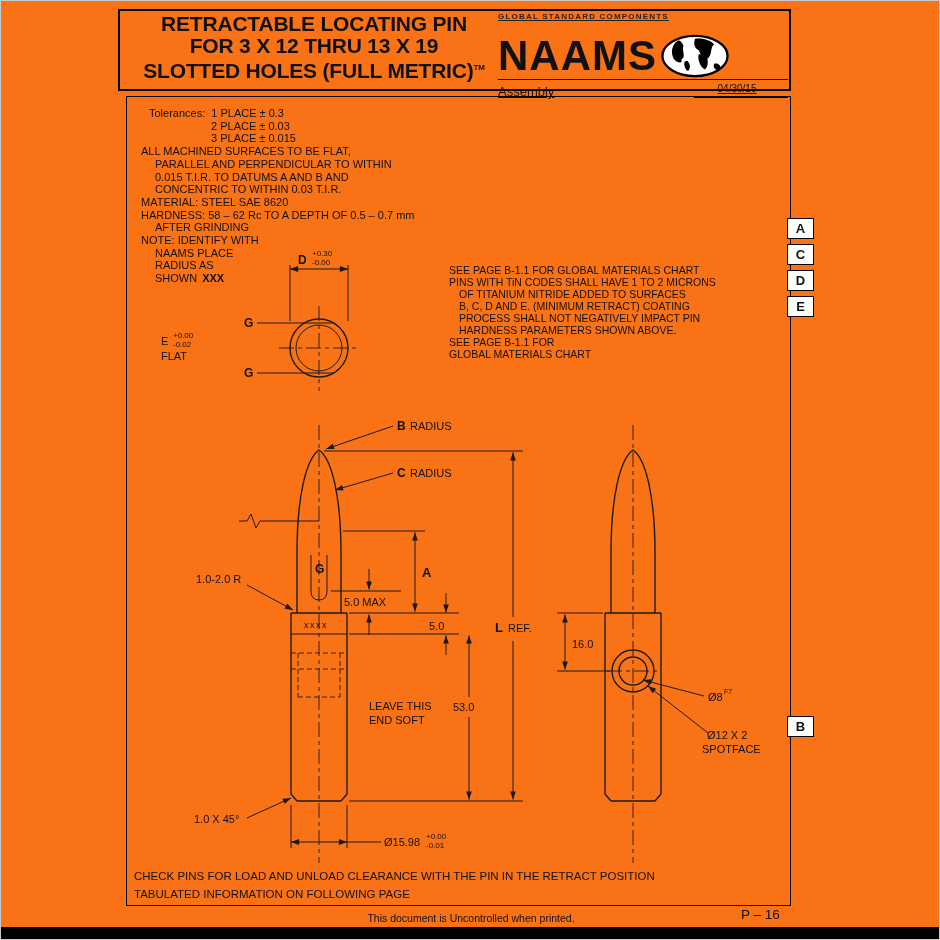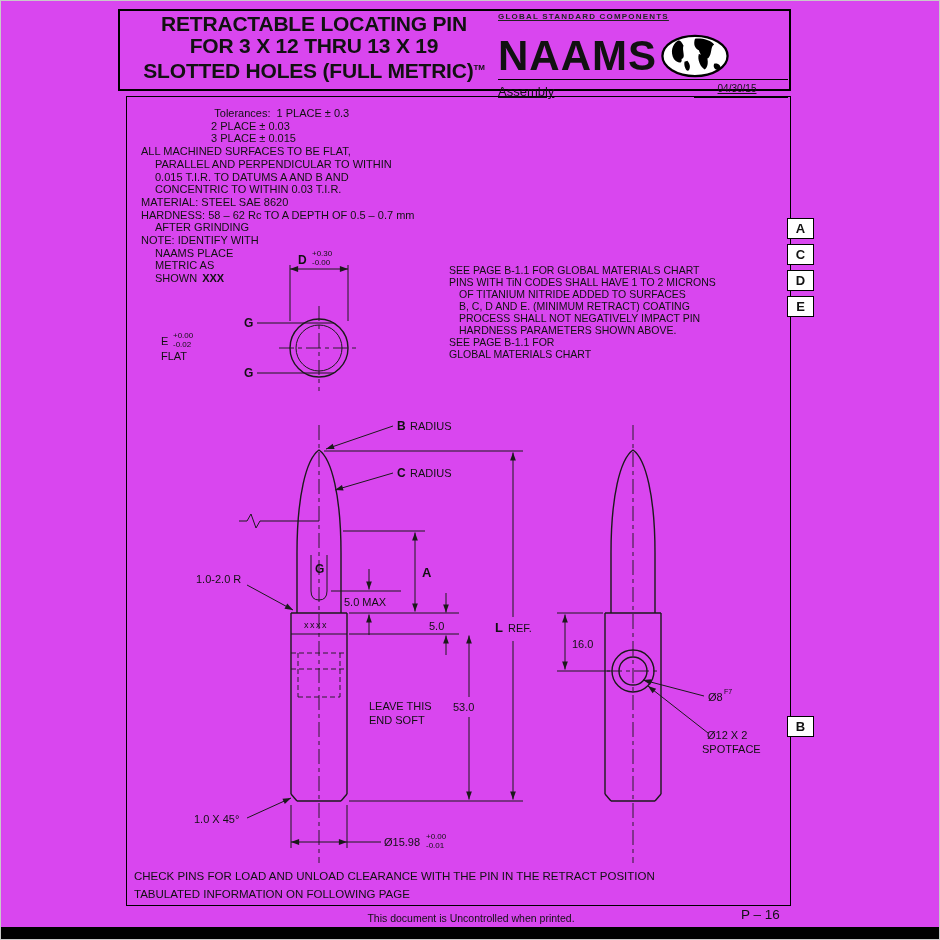--- a/index.html
+++ b/index.html
@@ -1,36 +1,36 @@
 <!DOCTYPE html>
 <html><head>
 <meta charset="utf-8">
 <style>
   html,body{margin:0;padding:0;background:#fff;}
-  .page{position:relative;width:940px;height:940px;background:#d946ef;font-family:"Liberation Sans",sans-serif;color:#111;overflow:hidden;border:1px solid #c9c9c9;box-sizing:border-box;}
+  .page{position:relative;width:940px;height:940px;background:#f97316;font-family:"Liberation Sans",sans-serif;color:#111;overflow:hidden;border:1px solid #c9c9c9;box-sizing:border-box;}
   .abs{position:absolute;}
   
   .header-box{left:117px;top:8px;width:673px;height:82px;border:2px solid #000;box-sizing:border-box;}
   .title{left:128px;top:12px;width:370px;text-align:center;font-size:21px;font-weight:bold;line-height:22px;letter-spacing:-0.2px;white-space:nowrap;}
   .tm{font-size:8px;font-weight:bold;vertical-align:super;}
   .brand{left:497px;top:11px;width:290px;}
   .tagline{font-size:8px;letter-spacing:1.2px;font-weight:bold;color:#222;text-decoration:underline;}
   .logo-row{display:flex;justify-content:flex-start;align-items:center;height:44px;margin-top:13px;}
   .naams{font-size:42px;font-weight:bold;letter-spacing:1px;line-height:40px;}
   .brand-rule{border-top:1.5px solid #000;margin-top:1px;}
   .brand-bottom{display:flex;justify-content:space-between;align-items:flex-start;text-decoration:underline;}
   .assembly{font-size:13px;padding-top:4px;}
   .date-cell{font-size:10px;border-bottom:1.5px solid #000;padding:3px 16px 3px 8px;min-width:70px;text-align:center;}
   
   .main-box{left:125px;top:95px;width:665px;height:810px;border:1.5px solid #000;box-sizing:border-box;}
   
   .notes{left:140px;top:106px;font-size:11px;line-height:12.7px;white-space:nowrap;}
   .notes .i1{padding-left:14px;}
   .notes .tol{padding-left:70px;}
-  .notes .lbl{padding-left:8px;text-align:center;}
+  .notes .lbl{padding-left:8px;}
   .notes .sp{margin-left:6px;}
   .b{font-weight:bold;margin-left:5px;}
   .materials{left:448px;top:250px;font-size:10.5px;line-height:12px;white-space:nowrap;margin-top:13px;}
   .materials .i1{padding-left:10px;}
   
   .tab{left:786px;width:27px;height:21px;border:1.6px solid #000;background:#fff;box-sizing:border-box;display:flex;align-items:center;justify-content:center;font-size:13px;font-weight:bold;z-index:5;}
   
   .bottom-note{left:133px;font-size:11.5px;white-space:nowrap;}
   .footer-copy{left:128px;top:935px;font-size:11px;}
   .footer-center{left:0;top:911px;width:940px;text-align:center;font-size:10.5px;}
@@ -98,21 +98,21 @@
     <div class="tol">3 PLACE ± 0.015</div>
     <div>ALL MACHINED SURFACES TO BE FLAT,</div>
     <div class="i1">PARALLEL AND PERPENDICULAR TO WITHIN</div>
     <div class="i1">0.015 T.I.R. TO DATUMS A AND B AND</div>
     <div class="i1">CONCENTRIC TO WITHIN 0.03 T.I.R.</div>
     <div>MATERIAL: STEEL SAE 8620</div>
     <div>HARDNESS: 58 – 62 Rc TO A DEPTH OF 0.5 – 0.7 mm</div>
     <div class="i1">AFTER GRINDING</div>
     <div>NOTE: IDENTIFY WITH</div>
     <div class="i1">NAAMS PLACE</div>
-    <div class="i1">METRIC AS</div>
+    <div class="i1">RADIUS AS</div>
     <div class="i1"><span>SHOWN</span><span class="b">XXX</span></div>
   </div>
 
   <div class="abs materials">
     <div>SEE PAGE B-1.1 FOR GLOBAL MATERIALS CHART</div>
     <div>PINS WITH TiN CODES SHALL HAVE 1 TO 2 MICRONS</div>
     <div class="i1">OF TITANIUM NITRIDE ADDED TO SURFACES</div>
     <div class="i1">B, C, D AND E. (MINIMUM RETRACT) COATING</div>
     <div class="i1">PROCESS SHALL NOT NEGATIVELY IMPACT PIN</div>
     <div class="i1">HARDNESS PARAMETERS SHOWN ABOVE.</div>

